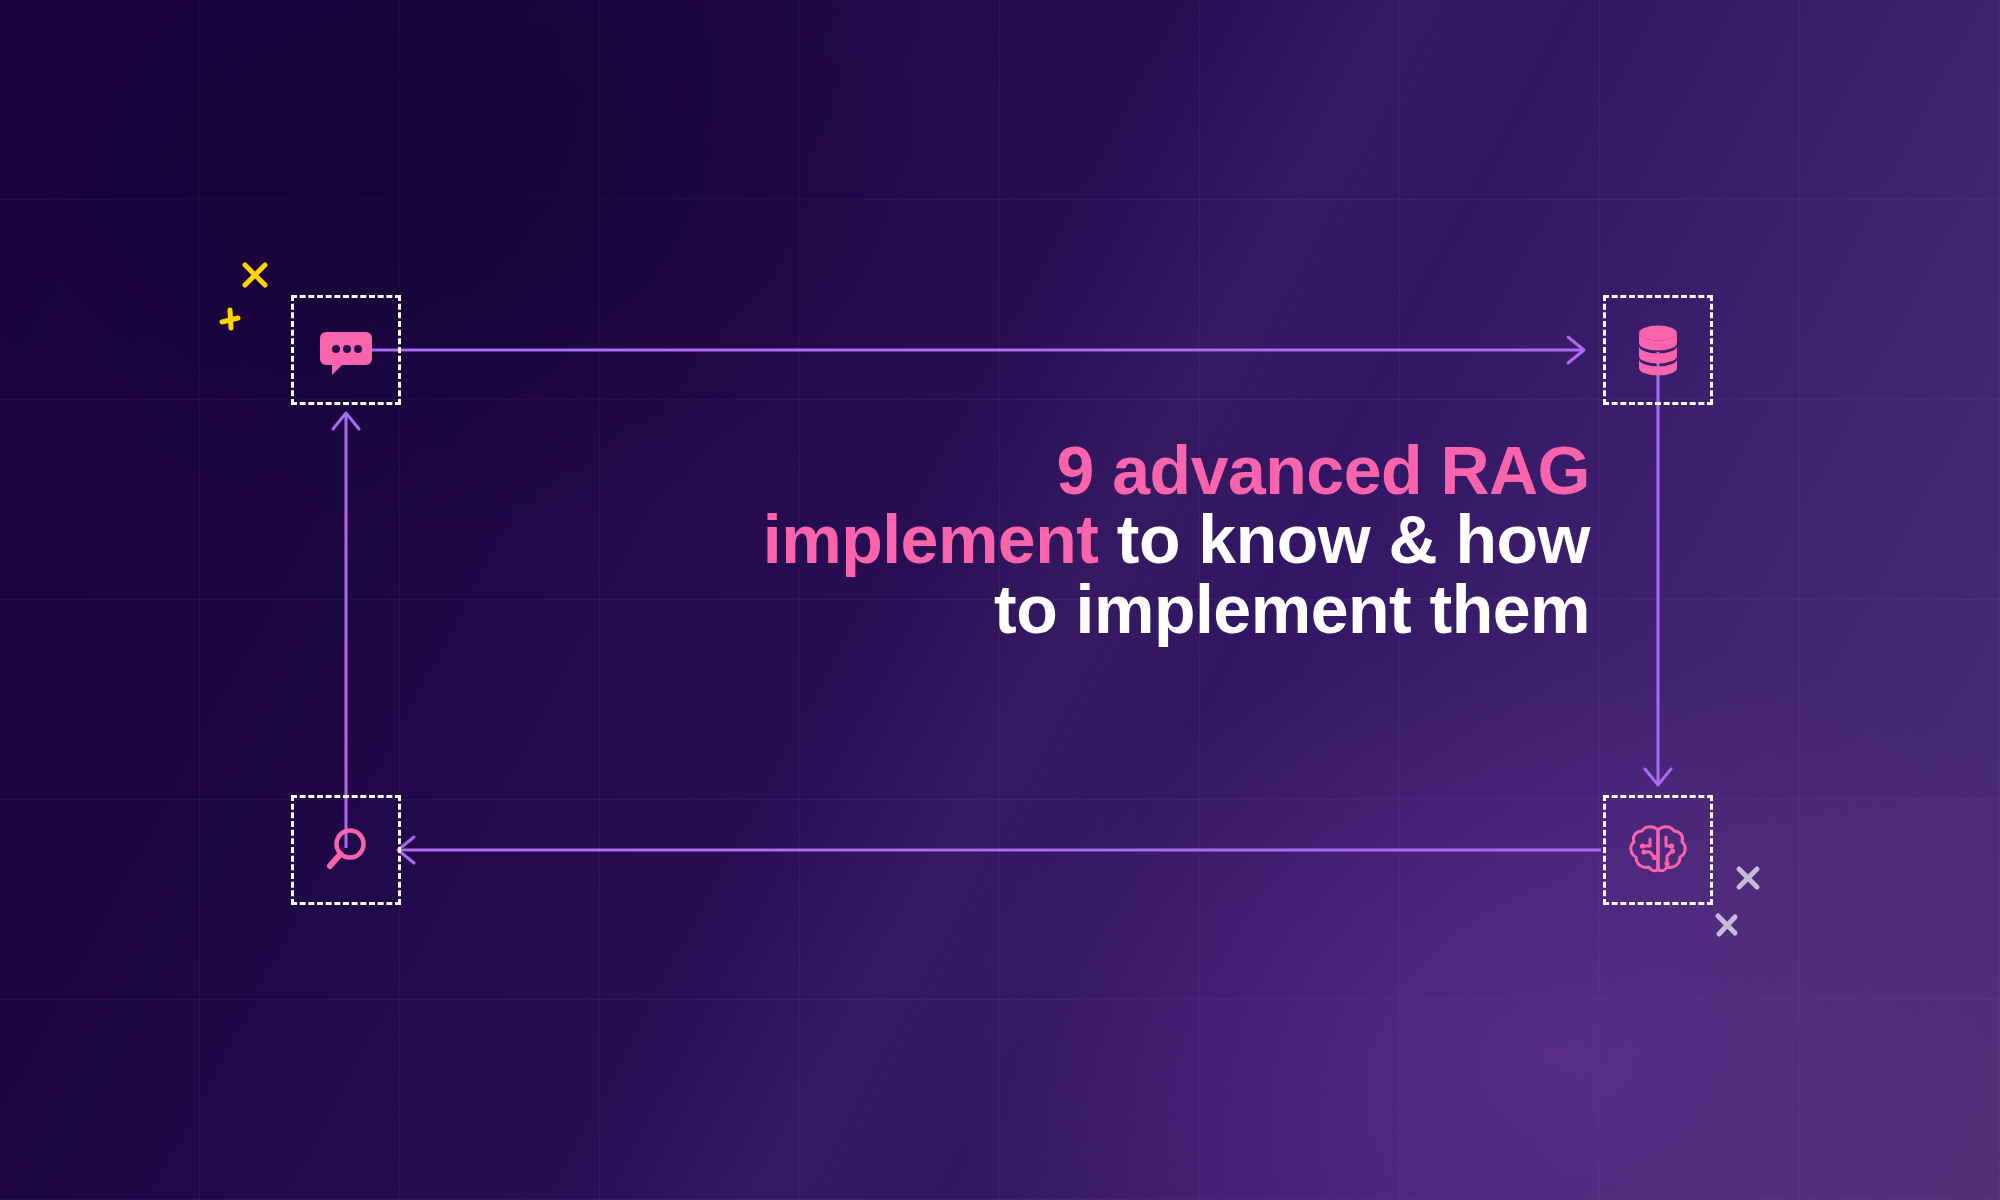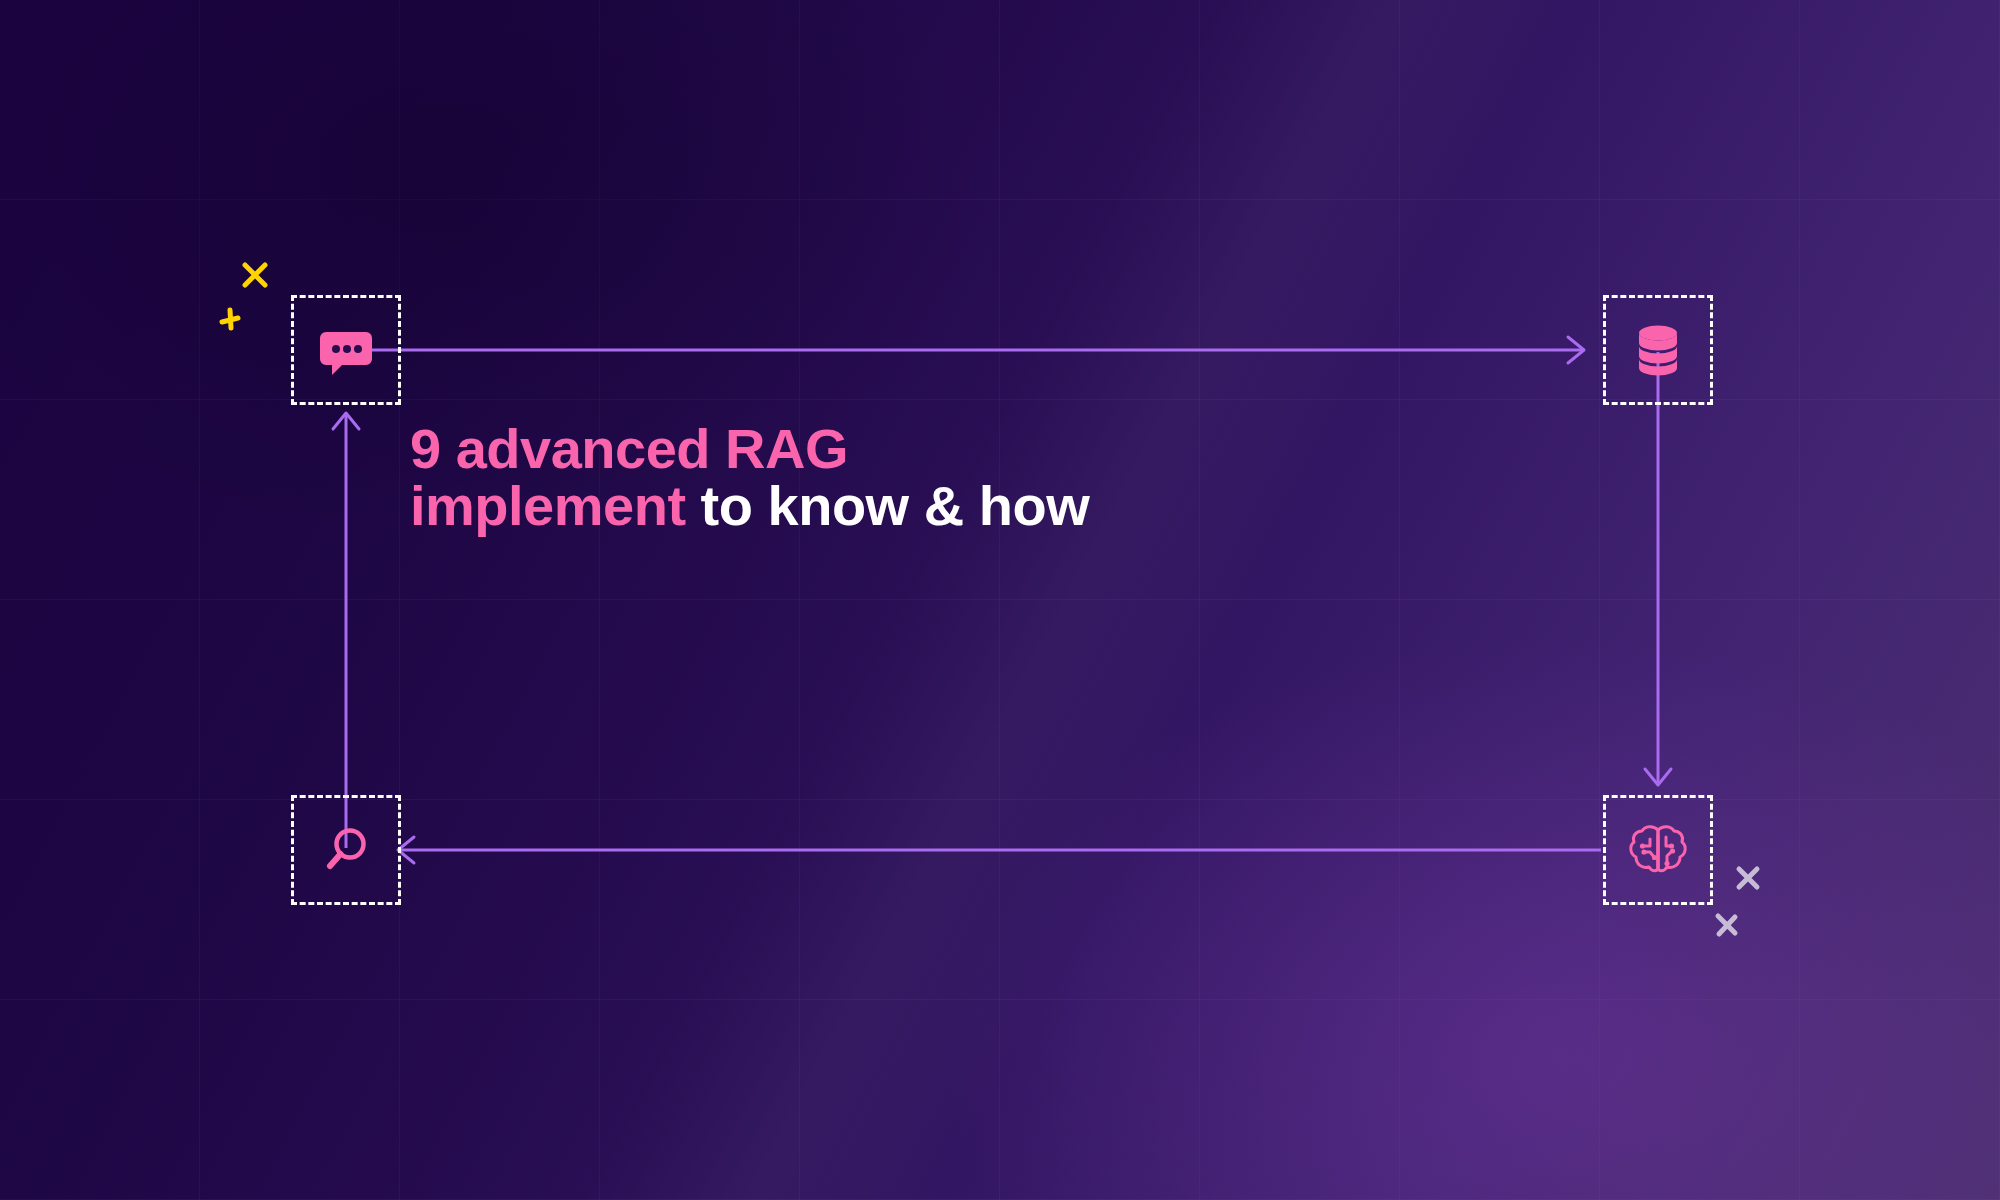--- a/index.html
+++ b/index.html
@@ -70,25 +70,25 @@
   .node svg { display: block; }
 
   
   .sparkle { position: absolute; pointer-events: none; }
 
   
   .headline {
     position: absolute;
     left: 50%;
     transform: translateX(-50%);
-    top: 420px;
+    top: 436px;
     width: 1180px;
-    text-align: left;
+    text-align: right;
     font-weight: 700;
-    font-size: 56px;
+    font-size: 68px;
     line-height: 1.02;
     letter-spacing: -0.5px;
     color: #ffffff;
     font-family: "Liberation Sans", sans-serif;
   }
   .headline .ln { display: block; white-space: nowrap; }
   .accent { color: #f964ad; }
   .plain  { color: #ffffff; }
 </style>
 </head>
@@ -179,15 +179,16 @@
   <div class="node" style="left:291px; top:795px; width:110px; height:110px;">
     <svg width="54" height="54" viewBox="0 0 54 54">
       <circle cx="31" cy="21" r="13.5" fill="none" stroke="#f964ad" stroke-width="4.5"></circle>
       <path d="M21.5 31 L11 43" stroke="#f964ad" stroke-width="6" stroke-linecap="round"></path>
     </svg>
   </div>
 
   <div class="headline">
     <span class="ln"><span class="accent">9 advanced RAG</span></span>
     <span class="ln"><span class="accent">implement</span><span class="plain"> to know &amp; how</span></span>
+    <span class="ln"><span class="plain">to implement them</span></span>
   </div>
 
 </div>
 
 </body></html>

